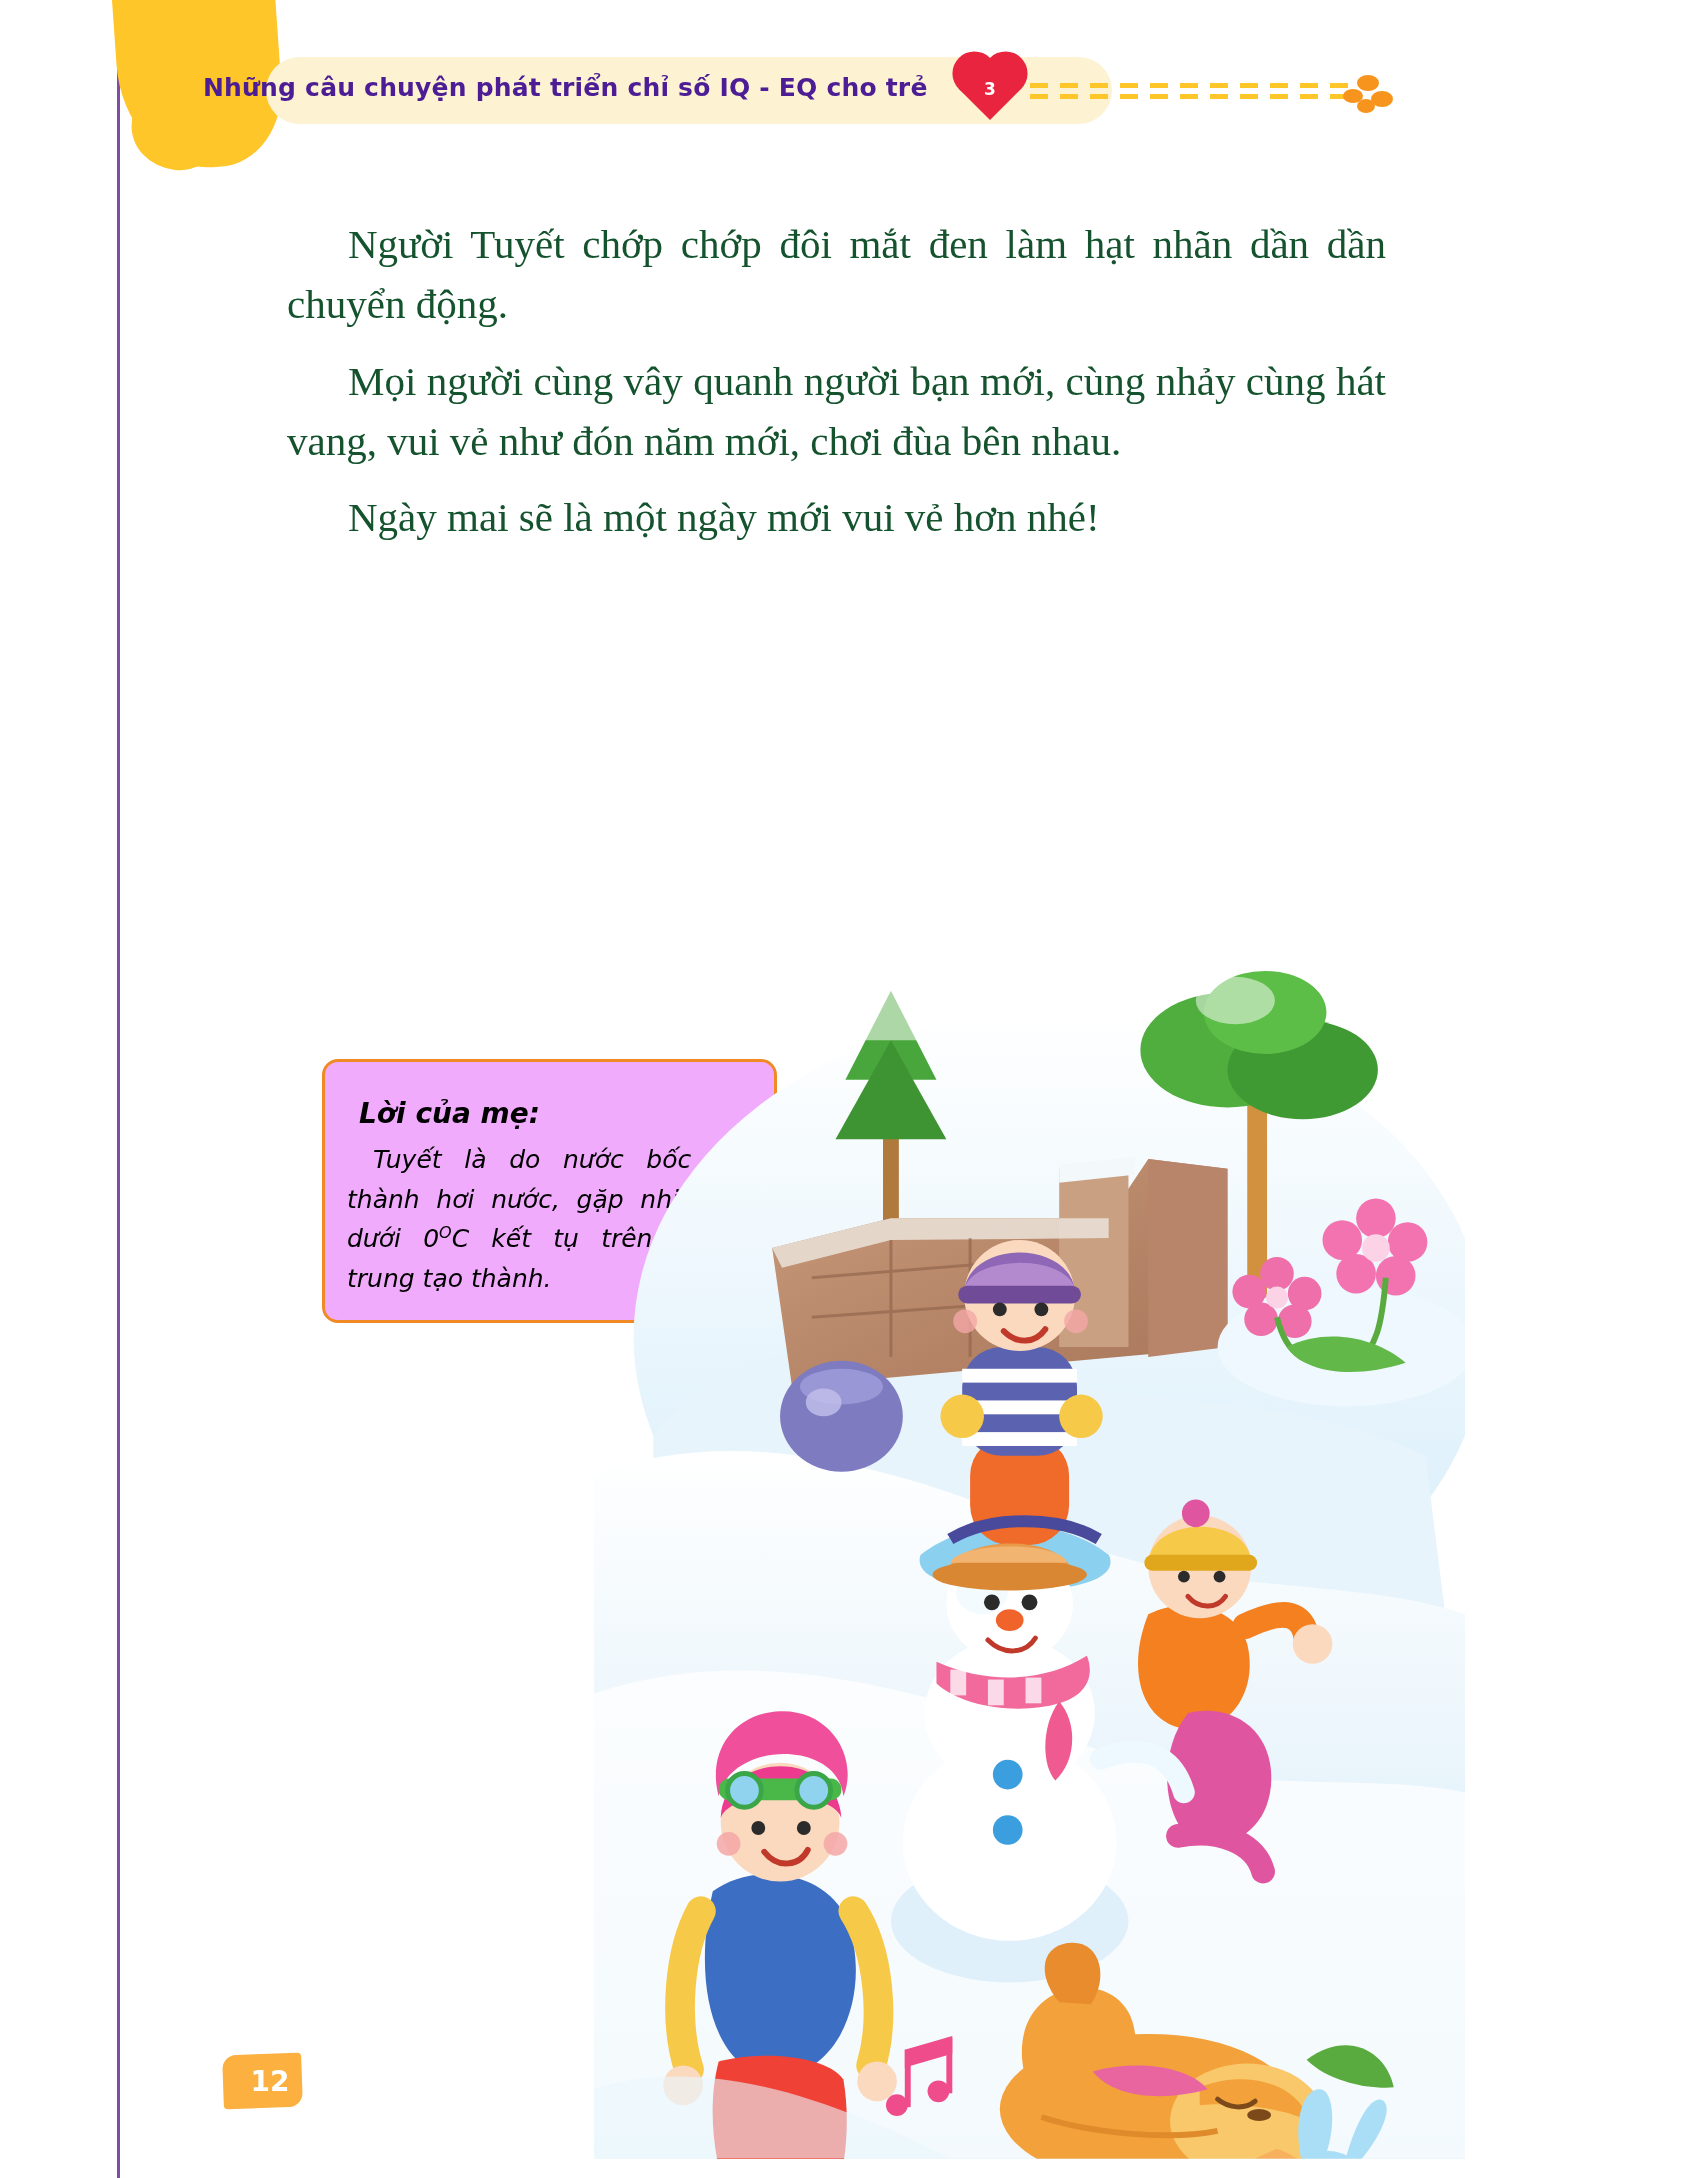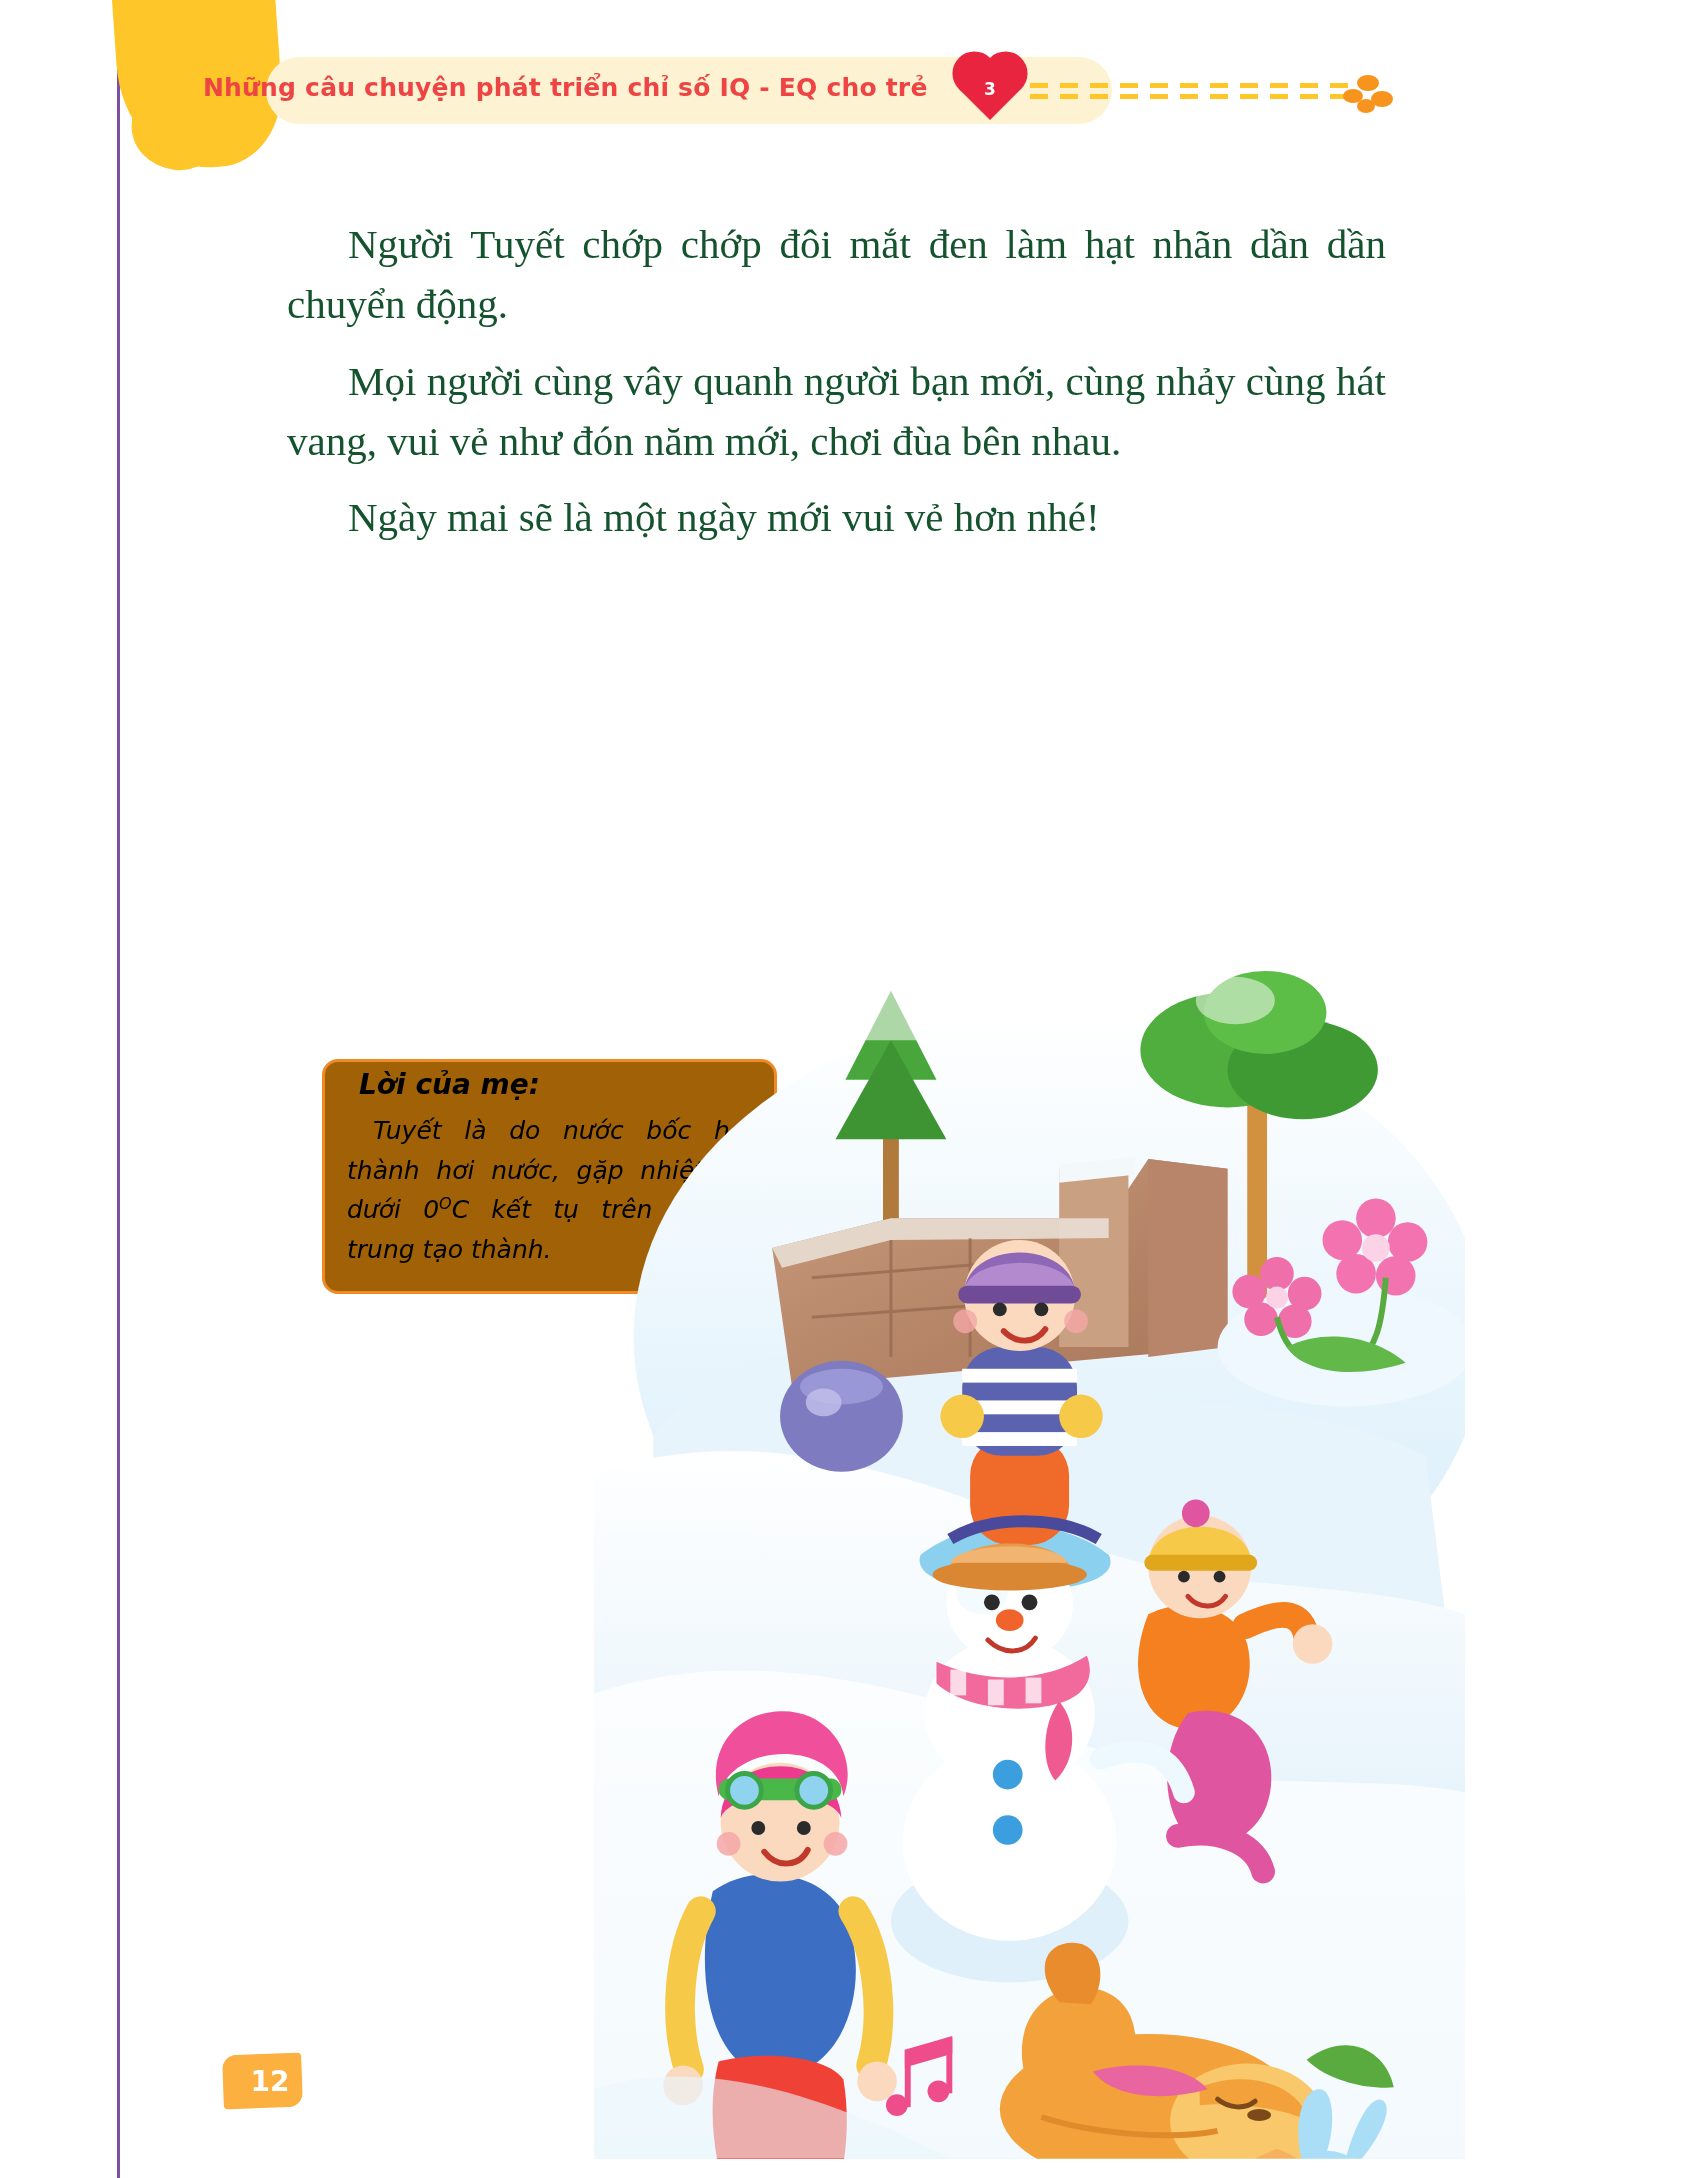--- a/index.html
+++ b/index.html
@@ -65,21 +65,21 @@
   }
   .header-band-title {
     position: absolute;
     left: 203px;
     top: 73px;
     width: 673px;
     text-align: center;
     font-family: "DejaVu Sans", sans-serif;
     font-weight: bold;
     font-size: 25px;
-    color: #ef4444;
+    color: #4c1d95;
     letter-spacing: 0.2px;
     white-space: nowrap;
   }
   .header-heart {
     position: absolute;
     left: 990px;
     top: 89px;
     width: 44px;
     height: 44px;
     transform: translate(-50%, -50%);
@@ -168,22 +168,22 @@
   }
 
   
   .note-box {
     position: absolute;
     left: 322px;
     top: 1059px;
     width: 455px;
     border: 3px solid #f08a24;
     border-radius: 16px;
-    background: #a16207;
-    padding: 2px 22px 22px 22px;
+    background: #f0abfc;
+    padding: 31px 22px 22px 22px;
     box-sizing: border-box;
   }
   .note-title {
     font-family: "DejaVu Sans", sans-serif;
     font-weight: bold;
     font-style: italic;
     font-size: 28px;
     color: #000000;
     margin: 4px 0 10px 12px;
   }

